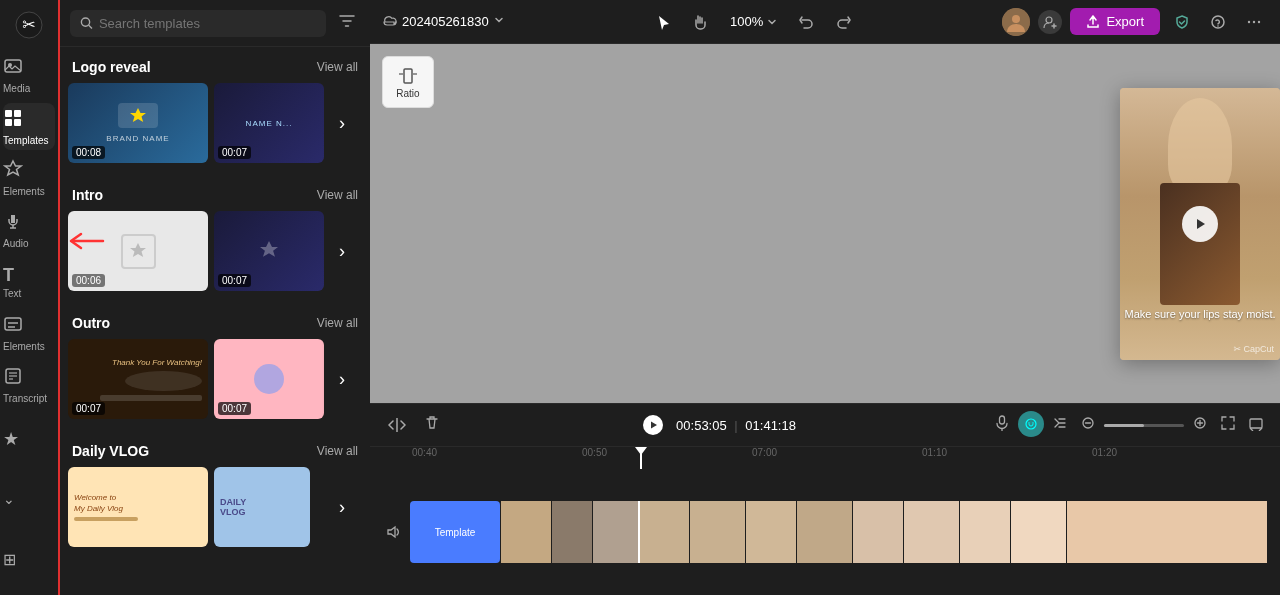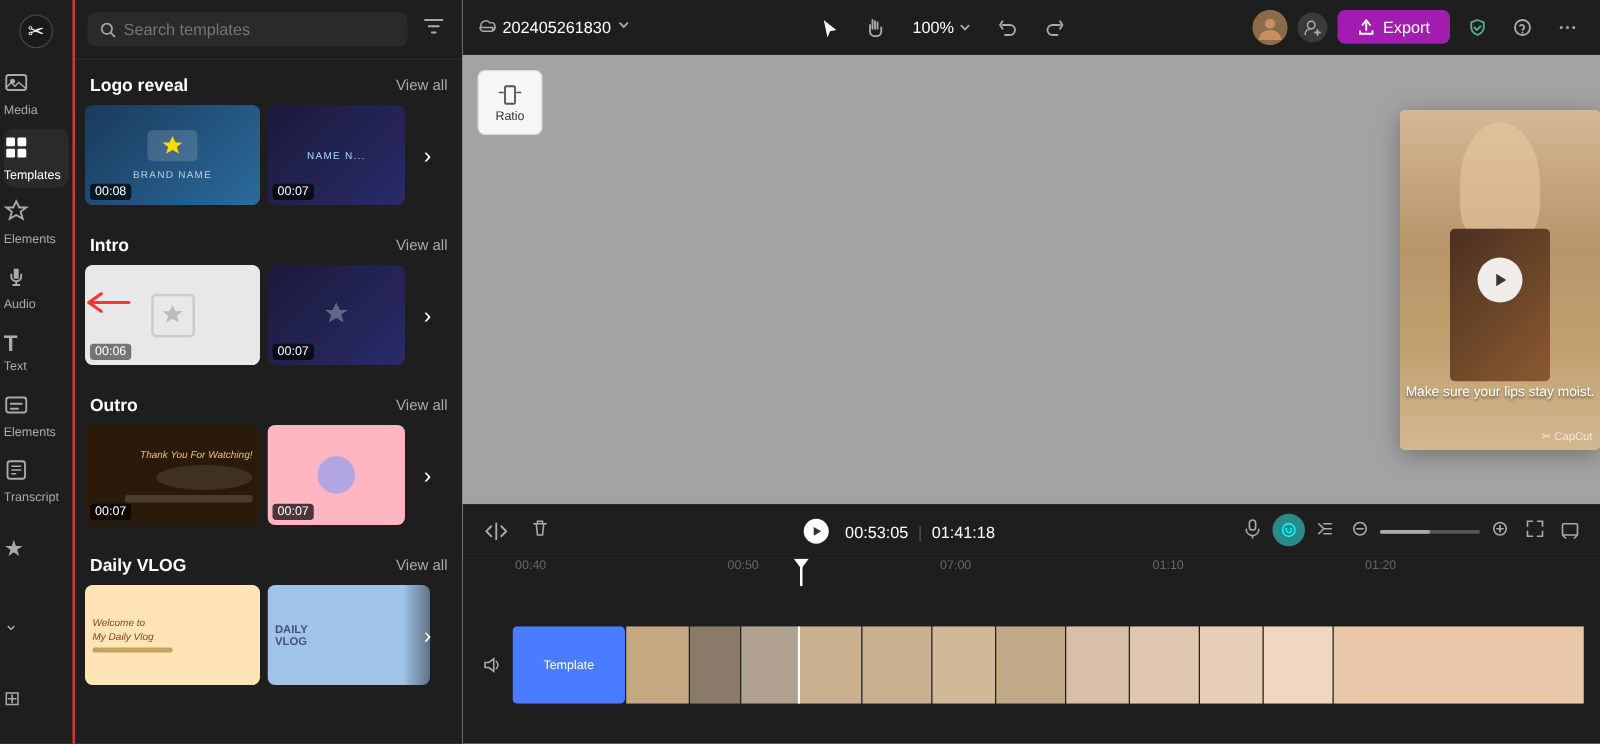--- a/index.html
+++ b/index.html
@@ -628,21 +628,21 @@
       <span class="section-title">Daily VLOG</span>
       <span class="view-all">View all</span>
     </div>
     <div class="template-row" style="position:relative;">
       <div class="template-thumb">
         <div class="thumb-bg thumb-vlog" style="padding:6px;flex-direction:column;gap:3px;align-items:flex-start;">
           <div style="font-size:8px;color:#8B4513;font-style:italic;line-height:1.3;">Welcome to<br>My Daily Vlog</div>
           <div style="width:50%;height:4px;background:#c8a060;border-radius:2px;"></div>
         </div>
       </div>
-      <div class="template-thumb template-thumb-small" style="width:130px;">
+      <div class="template-thumb template-thumb-small" style="width:96px;">
         <div class="thumb-bg thumb-vlog2" style="flex-direction:column;gap:4px;padding:6px;align-items:flex-start;">
           <div style="font-size:9px;color:#4a4a8a;font-weight:bold;">DAILY<br>VLOG</div>
         </div>
       </div>
       <div class="more-btn">
         <span style="color:#fff;font-size:18px;">›</span>
       </div>
     </div>
 
   </div>

